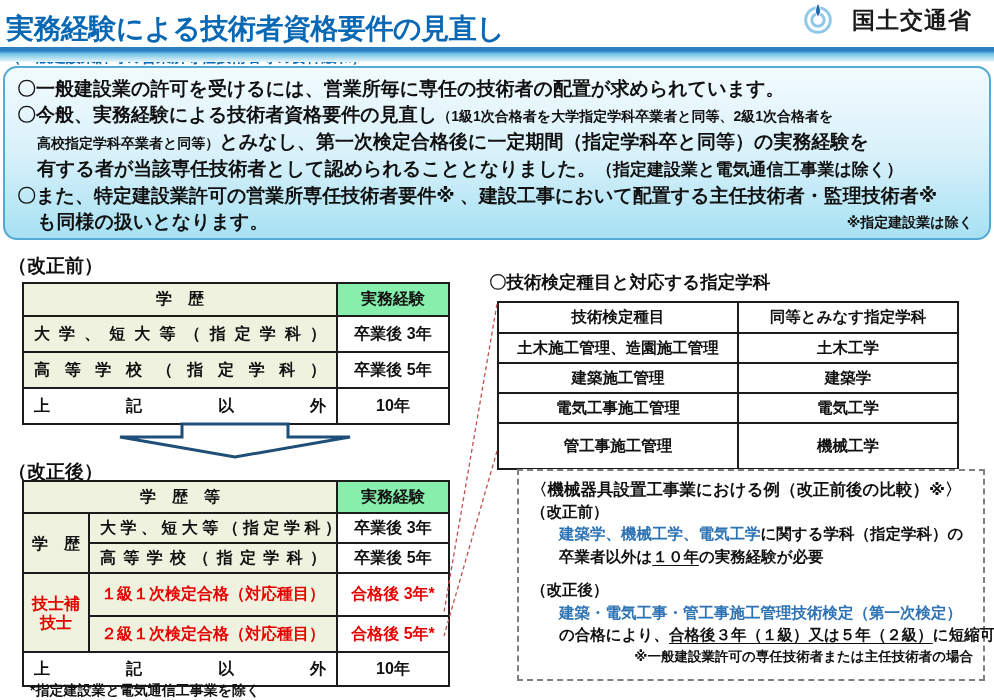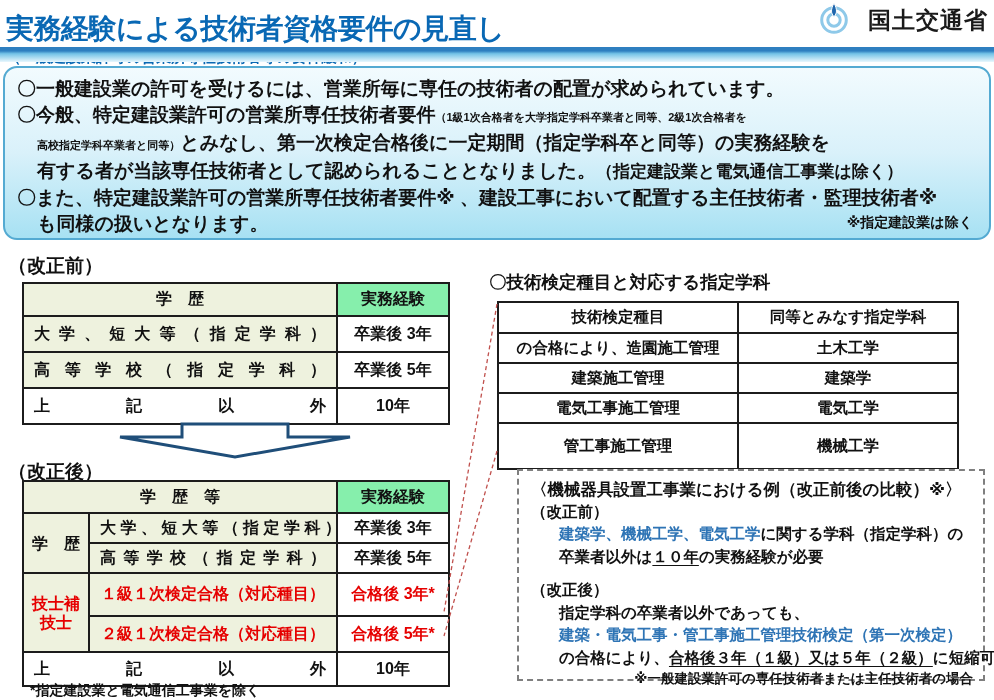--- a/index.html
+++ b/index.html
@@ -5,31 +5,31 @@
   * { margin:0; padding:0; box-sizing:border-box; }
   html,body { width:994px; height:700px; background:#ffffff; overflow:hidden;
     font-family:"Liberation Sans","DejaVu Sans",sans-serif; font-weight:bold; color:#111; }
   .abs { position:absolute; }
   #page { position:relative; width:994px; height:700px; background:#fff; }
 
   
   #header-title-row { left:6px; top:10px; display:flex; align-items:baseline; white-space:nowrap;flex-direction:column; }
   #header-title { font-size:28px; color:#0968b4; letter-spacing:-0.5px; }
   #header-subtitle { font-size:15px; color:#0968b4; }
-  #logo { right:4px; top:2px; display:flex; align-items:center; gap:18px; background:#fff; padding:0 2px; }
+  #logo { right:20px; top:2px; display:flex; align-items:center; gap:18px; background:#fff; padding:0 2px; }
   #logo-text { font-size:23px; color:#1a1a1a; letter-spacing:1px; }
   #title-bar { left:0; top:47px; width:994px; height:15px;
     background:linear-gradient(180deg,#2e7fc0 0%,#2e7fc0 26%,#74c3e7 45%,#e9f7fd 100%); }
 
   
   #intro-box { left:3px; top:66px; width:988px; height:174px; border:2px solid #54aad2;
     border-radius:14px; background:linear-gradient(180deg,#f2fbfe 0%,#d9f1fa 50%,#a7e1f3 100%);
     padding:8px 12px 4px 12px; }
   .iline { line-height:26px; font-size:19px; white-space:nowrap; }
-  .ismall { font-size:11px; }
+  .ismall { font-size:14px; }
   .iparen { font-size:17px; }
   .ind20 { padding-left:20px; }
   #intro-note { right:16px; bottom:6px; font-size:14px; }
 
   
   .sec-label { font-size:19px; color:#111; }
   .fn { font-size:14px; }
 
   
   table { border-collapse:collapse; table-layout:fixed; }
@@ -79,21 +79,21 @@
         <circle cx="16" cy="18" r="6.2" fill="none" stroke="#8ec9e9" stroke-width="3"></circle>
         <path d="M16 1 C12.6 7.5 12.8 11.5 16 14.5 C19.2 11.5 19.4 7.5 16 1 Z" fill="#1f66ad" stroke="#ffffff" stroke-width="1"></path>
       </svg>
     </span>
     <span id="logo-text">国土交通省</span>
   </div>
   <div class="abs" id="title-bar"></div>
 
   <div class="abs" id="intro-box">
     <div class="iline">〇一般建設業の許可を受けるには、営業所毎に専任の技術者の配置が求められています。</div>
-    <div class="iline"><span>〇今般、特定建設業許可の営業所専任技術者要件</span><span class="ismall">（1級1次合格者を大学指定学科卒業者と同等、2級1次合格者を</span></div>
+    <div class="iline"><span>〇今般、実務経験による技術者資格要件の見直し</span><span class="ismall">（1級1次合格者を大学指定学科卒業者と同等、2級1次合格者を</span></div>
     <div class="iline ind20"><span class="ismall">高校指定学科卒業者と同等）</span><span>とみなし、第一次検定合格後に一定期間（指定学科卒と同等）の実務経験を</span></div>
     <div class="iline ind20"><span>有する者が当該専任技術者として認められることとなりました。</span><span class="iparen">（指定建設業と電気通信工事業は除く）</span></div>
     <div class="iline">〇また、特定建設業許可の営業所専任技術者要件※ 、建設工事において配置する主任技術者・監理技術者※</div>
     <div class="iline ind20">も同様の扱いとなります。</div>
     <div class="abs" id="intro-note">※指定建設業は除く</div>
   </div>
 
   <div class="abs sec-label" style="left:8px; top:253px;">（改正前）</div>
   <table class="abs" id="before-table">
     <colgroup>
@@ -169,21 +169,21 @@
     <colgroup>
         <col style="width:240px">
         <col style="width:220px">
       </colgroup>
     <tbody>
         <tr style="height:31px">
       <th class="white">技術検定種目</th>
       <th class="white">同等とみなす指定学科</th>
     </tr>
     <tr style="height:30px">
-      <td class="white">の合格により、造園施工管理</td>
+      <td class="white">土木施工管理、造園施工管理</td>
       <td class="white">土木工学</td>
     </tr>
     <tr style="height:30px">
       <td class="white">建築施工管理</td>
       <td class="white">建築学</td>
     </tr>
     <tr style="height:30px">
       <td class="white">電気工事施工管理</td>
       <td class="white">電気工学</td>
     </tr>
@@ -194,21 +194,20 @@
   </tbody>
     </table>
 
   <div class="abs" id="example-box">
     <div class="eline" style="font-size:16.5px;">〈機械器具設置工事業における例（改正前後の比較）※〉</div>
     <div class="eline">（改正前）</div>
     <div class="eline eind"><span class="bluetext">建築学、機械工学、電気工学</span><span>に関する学科（指定学科）の</span></div>
     <div class="eline eind"><span>卒業者以外は</span><span class="uline">１０年</span><span>の実務経験が必要</span></div>
     <div class="egap"></div>
     <div class="eline">（改正後）</div>
-    <div class="eline eind">指定学科の卒業者以外であっても、</div>
     <div class="eline eind bluetext">建築・電気工事・管工事施工管理技術検定（第一次検定）</div>
     <div class="eline eind"><span>の合格により、</span><span class="uline">合格後３年（１級）又は５年（２級）</span><span>に短縮可能</span></div>
     <div id="example-note">※一般建設業許可の専任技術者または主任技術者の場合</div>
   </div>
 
   <svg class="abs" id="connector-svg" width="994" height="700" viewBox="0 0 994 700">
     <line x1="497" y1="304" x2="444" y2="612" stroke="#c0504d" stroke-width="1.3" stroke-dasharray="4 3"></line>
     <line x1="497" y1="451" x2="444" y2="636" stroke="#c0504d" stroke-width="1.3" stroke-dasharray="4 3"></line>
   </svg>
 

